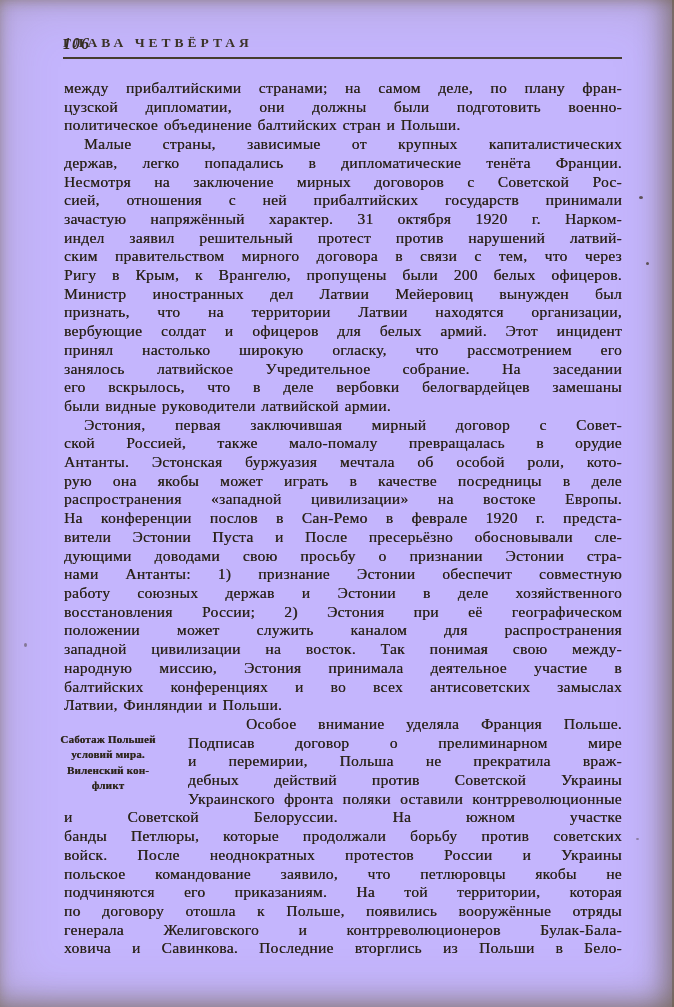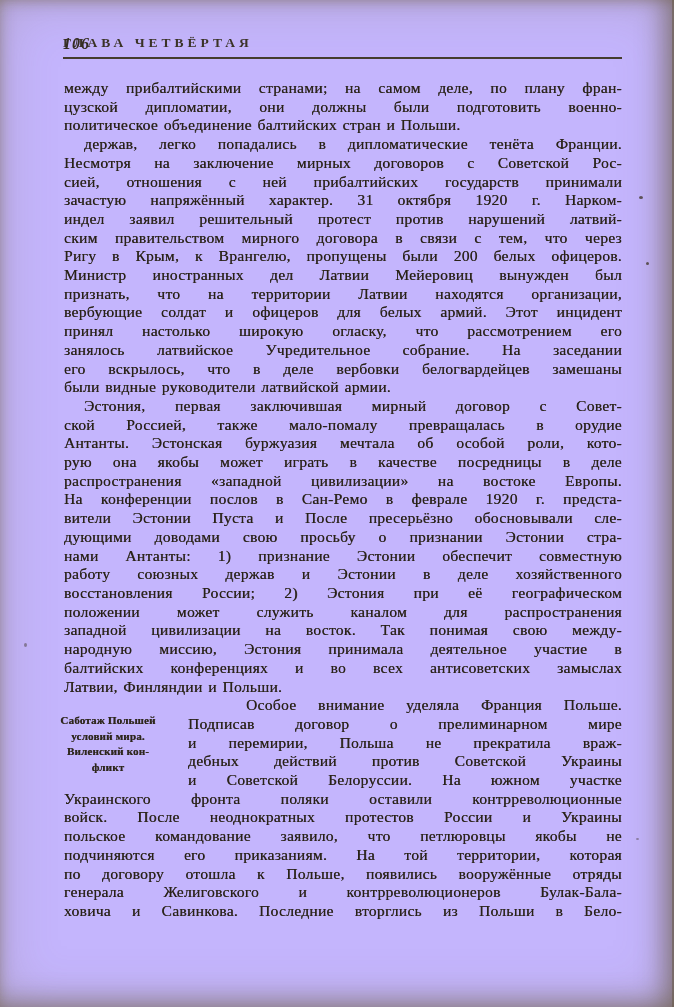--- a/index.html
+++ b/index.html
@@ -134,20 +134,21 @@
 
   <main class="text-block">
 
     <div class="para">
         <div class="tline">между прибалтийскими странами; на самом деле, по плану фран-</div>
         <div class="tline">цузской дипломатии, они должны были подготовить военно-</div>
         <div class="tline tline-last">политическое объединение балтийских стран и Польши.</div>
       </div>
 
     <div class="para indent">
+        <div class="tline">Малые страны, зависимые от крупных капиталистических</div>
         <div class="tline">держав, легко попадались в дипломатические тенёта Франции.</div>
         <div class="tline">Несмотря на заключение мирных договоров с Советской Рос-</div>
         <div class="tline">сией, отношения с ней прибалтийских государств принимали</div>
         <div class="tline">зачастую напряжённый характер. 31 октября 1920 г. Нарком-</div>
         <div class="tline">индел заявил решительный протест против нарушений латвий-</div>
         <div class="tline">ским правительством мирного договора в связи с тем, что через</div>
         <div class="tline">Ригу в Крым, к Врангелю, пропущены были 200 белых офицеров.</div>
         <div class="tline">Министр иностранных дел Латвии Мейеровиц вынужден был</div>
         <div class="tline">признать, что на территории Латвии находятся организации,</div>
         <div class="tline">вербующие солдат и офицеров для белых армий. Этот инцидент</div>
@@ -181,22 +182,23 @@
           <div class="note-line">Саботаж Польшей</div>
           <div class="note-line">условий мира.</div>
           <div class="note-line">Виленский кон-</div>
           <div class="note-line note-line-last">фликт</div>
         </aside>
       <div class="para-lines">
           <div class="tline">Особое внимание уделяла Франция Польше.</div>
           <div class="tline">Подписав договор о прелиминарном мире</div>
           <div class="tline">и перемирии, Польша не прекратила враж-</div>
           <div class="tline">дебных действий против Советской Украины</div>
+          <div class="tline">Украинского фронта поляки оставили контрреволюционные</div>
           <div class="tline">и Советской Белоруссии. На южном участке</div>
-          <div class="tline">Украинского фронта поляки оставили контрреволюционные</div>
+          <div class="tline">банды Петлюры, которые продолжали борьбу против советских</div>
           <div class="tline">войск. После неоднократных протестов России и Украины</div>
           <div class="tline">польское командование заявило, что петлюровцы якобы не</div>
           <div class="tline">подчиняются его приказаниям. На той территории, которая</div>
           <div class="tline">по договору отошла к Польше, появились вооружённые отряды</div>
           <div class="tline">генерала Желиговского и контрреволюционеров Булак-Бала-</div>
           <div class="tline tline-last">ховича и Савинкова. Последние вторглись из Польши в Бело-</div>
         </div>
     </div>
 
   </main>

